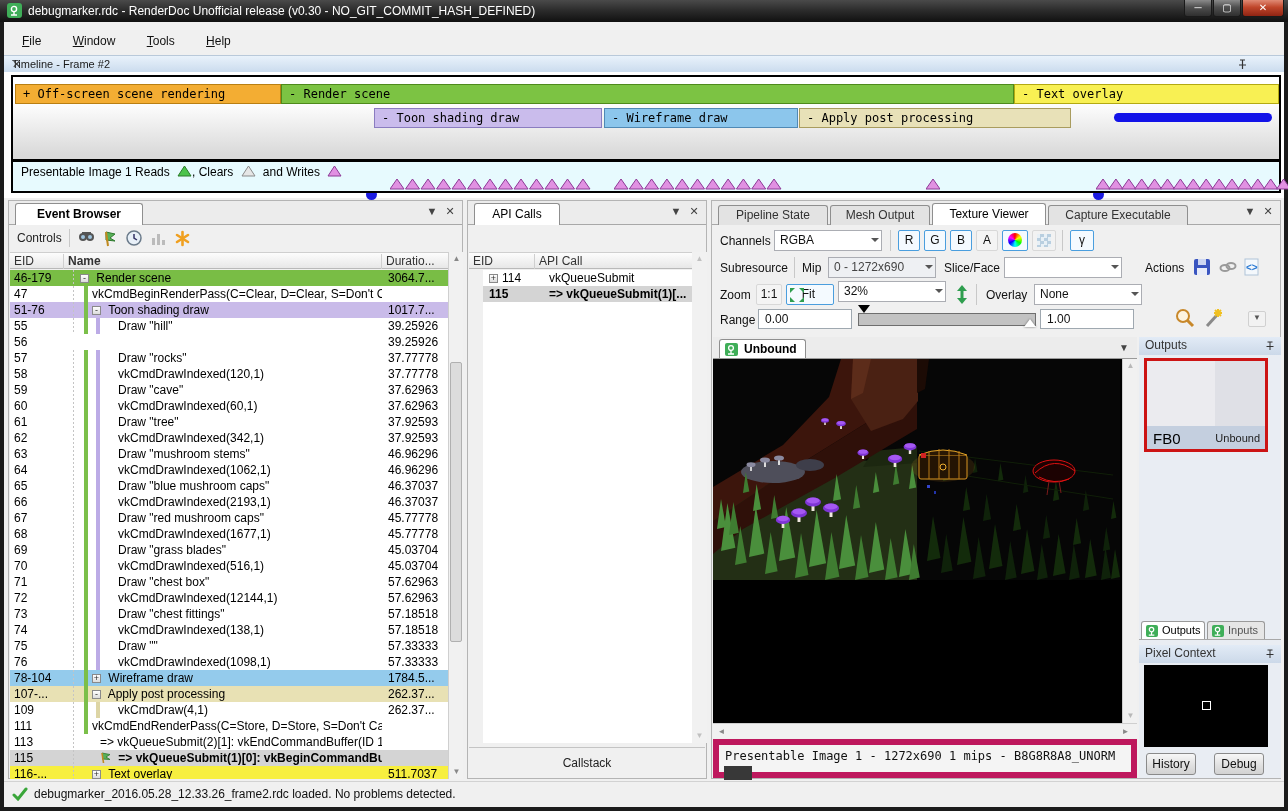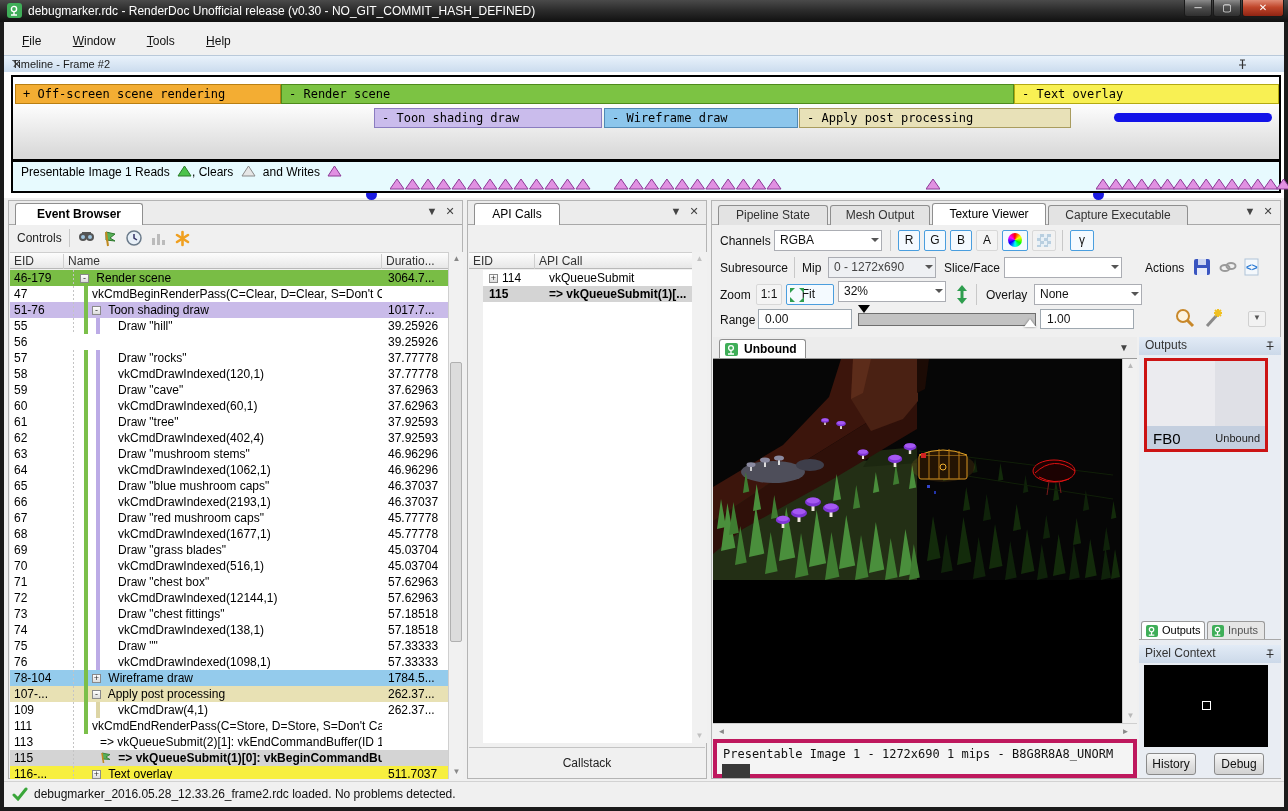--- a/index.html
+++ b/index.html
@@ -284,21 +284,21 @@
       <svg class="tico" style="left:164px;" viewBox="0 0 19 19">
           <g stroke="#f0a020" stroke-width="2.6" stroke-linecap="round">
             <line x1="9.5" y1="3" x2="9.5" y2="16"></line>
             <line x1="4" y1="6" x2="15" y2="13"></line>
             <line x1="15" y1="6" x2="4" y2="13"></line>
           </g>
         </svg>
     </div>
     <div class="thead" style="left:1px;top:51px;width:438px;">
       <span style="left:0;width:54px;">EID</span>
-      <span style="left:54px;width:318px;">Name</span>
+      <span style="left:54px;width:318px;font-weight:bold;">Name</span>
       <span style="left:372px;width:66px;border-right:none;">Duratio...</span>
     </div>
     <div class="elist" style="left:1px;top:69px;width:438px;height:509px;">
 
         <div class="erow green">
           <span class="c-eid">46-179</span>
           <span class="c-name">
             <span class="ind A">
               
               <b class="expbox">-</b>
@@ -408,21 +408,21 @@
           </span>
           <span class="c-dur">37.92593</span>
         </div>
 
         <div class="erow">
           <span class="c-eid">62</span>
           <span class="c-name gp">
             <span class="ind C">
               
               
-              <span class="nm">vkCmdDrawIndexed(402,4)</span>
+              <span class="nm">vkCmdDrawIndexed(342,1)</span>
             </span>
           </span>
           <span class="c-dur">37.92593</span>
         </div>
 
         <div class="erow">
           <span class="c-eid">63</span>
           <span class="c-name gp">
             <span class="ind C">
               
@@ -941,21 +941,21 @@
     </div>
     <div class="sb-v" style="left:410px;top:158px;width:15px;height:364px;">
       <div class="sb-btn" style="top:0;color:#b8b8b8;">▲</div>
       <div class="sb-btn" style="bottom:0;color:#b8b8b8;">▼</div>
     </div>
     <div class="sb-h" style="left:1px;top:522px;width:424px;height:15px;">
       <div class="sb-btn" style="left:2px;top:1px;">◄</div>
       <div class="sb-btn" style="left:406px;top:1px;">►</div>
     </div>
 
-    <div class="abs" style="left:1px;top:538px;width:424px;height:39px;background:#f4f4f4;border:4px solid #be185d;">
+    <div class="abs" style="left:1px;top:538px;width:424px;height:39px;background:#f4f4f4;border:6px solid #be185d;">
       <span class="mono abs" style="left:6px;top:4px;font-size:12px;color:#111;white-space:nowrap;">Presentable Image 1 - 1272x690 1 mips - B8G8R8A8_UNORM</span>
       <div class="abs" style="left:5px;top:21px;width:28px;height:14px;background:#383838;"></div>
     </div>
 
     <div class="abs" style="left:427px;top:136px;width:142px;height:441px;background:#e9edf3;">
       <div class="sidehdr" style="left:0;top:0;width:142px;">
         <span>Outputs</span>
         <svg class="abs" style="right:6px;top:4px;" width="10" height="10" viewBox="0 0 10 10">
             <path d="M2.5,1 h5 M5,1 v4.5 M1.5,5.5 h7 M5,5.5 v3.5" stroke="#333" fill="none"></path>
           </svg>

